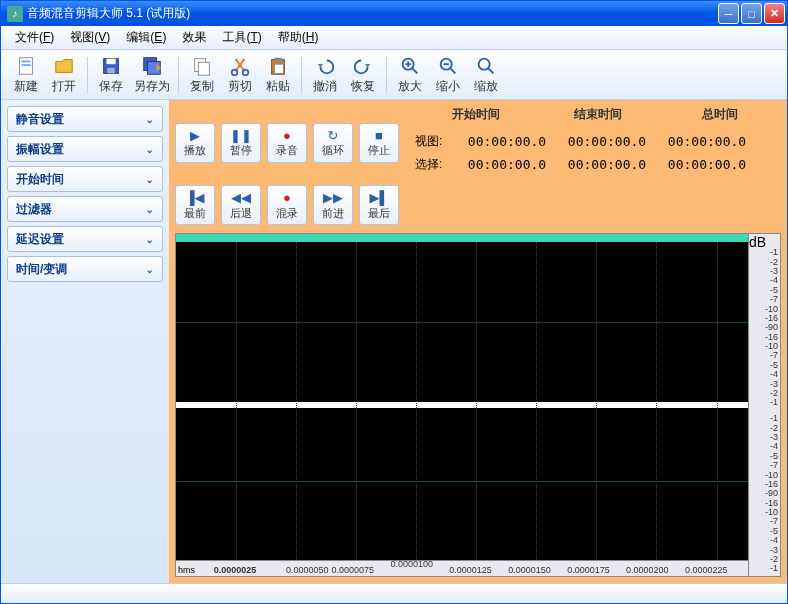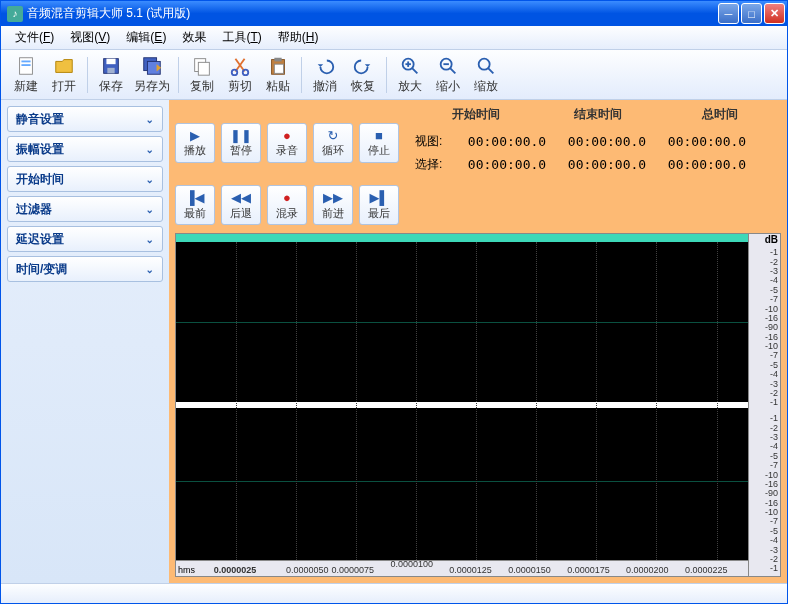--- a/index.html
+++ b/index.html
@@ -47,21 +47,21 @@
 .wave-canvas { flex: 1; position: relative; background: #000; }
 .wave-header { position: absolute; top: 0; left: 0; right: 0; height: 8px; background: #3dd8b8; }
 .wave-half { position: absolute; left: 0; right: 0; height: calc(50% - 12px); }
 .wave-top { top: 8px; }
 .wave-bot { bottom: 16px; }
 .wave-line { position: absolute; left: 0; right: 0; height: 1px; background: #0a5040; top: 50%; }
 .wave-mid { position: absolute; left: 0; right: 0; height: 6px; background: #fff; top: calc(50% - 3px); }
 .grid-v { position: absolute; top: 8px; bottom: 16px; width: 1px; border-left: 1px dotted #404040; }
 .db-scale { width: 32px; background: #e8e8f0; border-left: 1px solid #888; font-size: 9px; display: flex; flex-direction: column; position: relative; }
 .db-label { position: absolute; right: 2px; font-size: 9px; color: #333; }
-.db-header { text-align: right; padding-right: 2px; font-size: 10px; height: 10px; font-weight: bold; }
+.db-header { padding-right: 2px; font-size: 14px; height: 10px; }
 .time-ruler { position: absolute; bottom: 0; left: 0; right: 0; height: 16px; background: #e8e8f0; border-top: 1px solid #888; display: flex; font-size: 9px; }
 .ruler-label { position: absolute; font-size: 9px; color: #333; }
 .ruler-unit { position: absolute; left: 2px; bottom: 1px; font-size: 9px; }
 
 .statusbar { height: 20px; background: linear-gradient(to bottom,#fdfeff,#e6eefc); border-top: 1px solid #c0d0e8; }
 
 svg { width: 100%; height: 100%; }
 </style>
 </head>
 <body>

